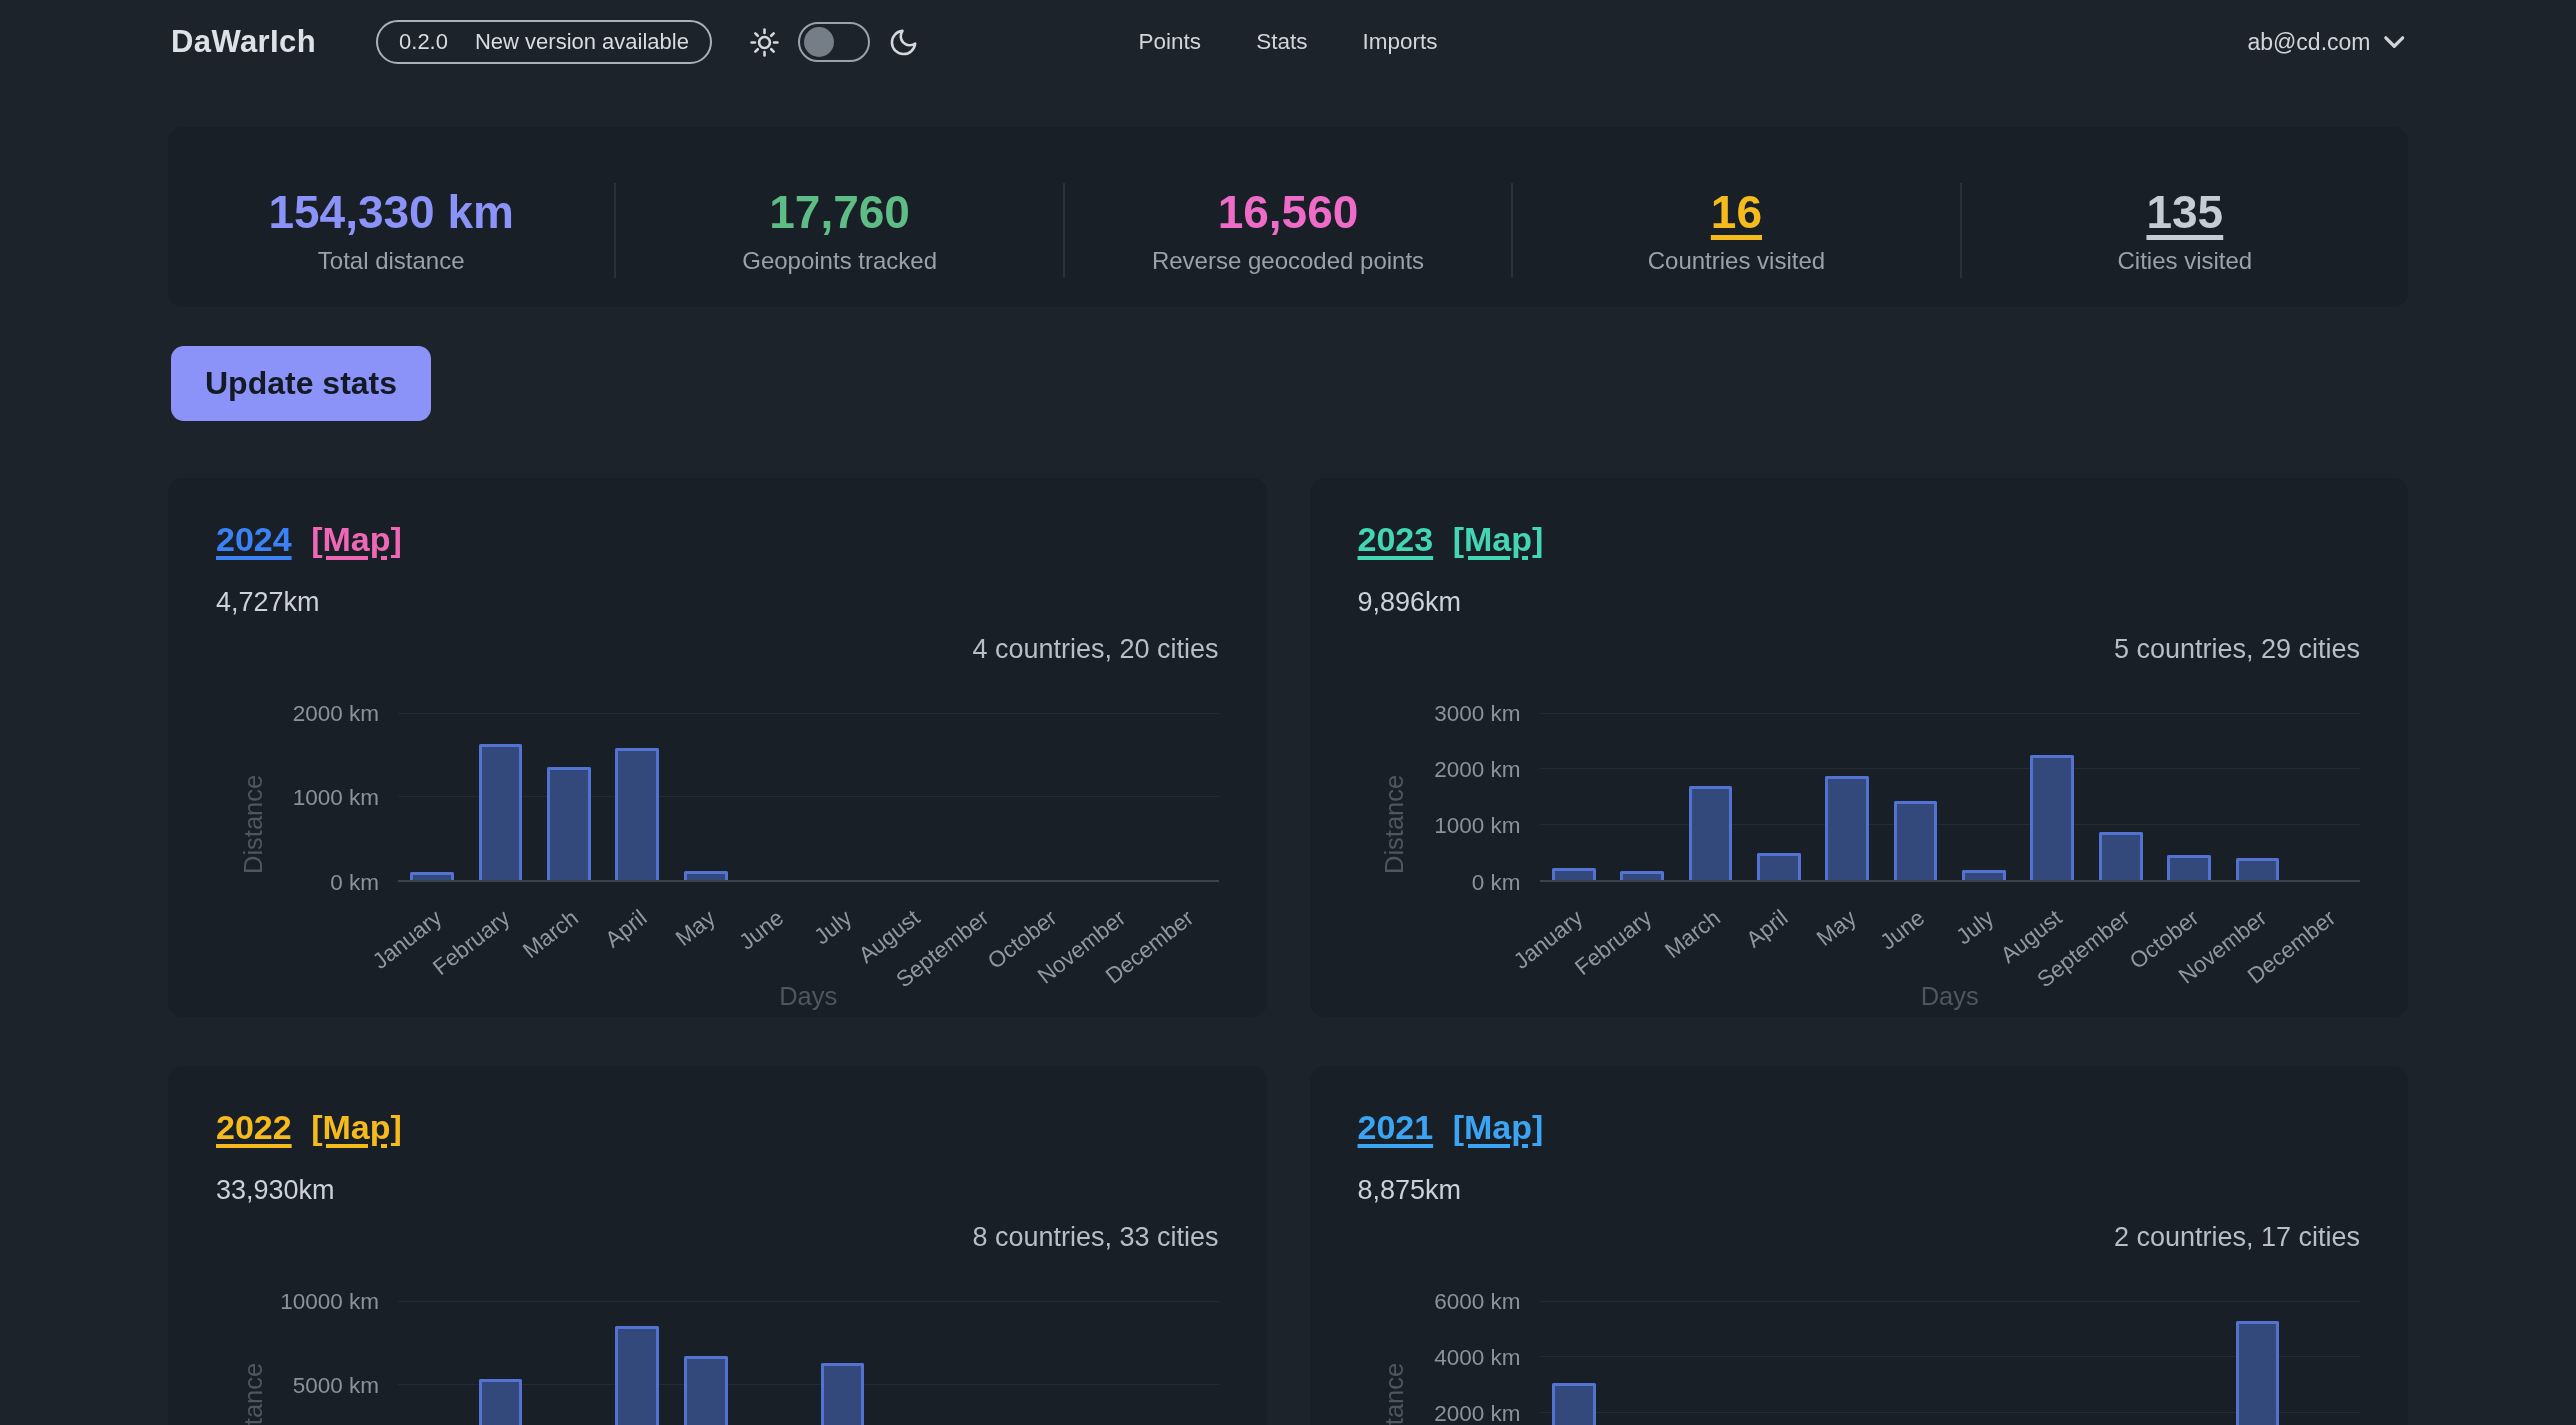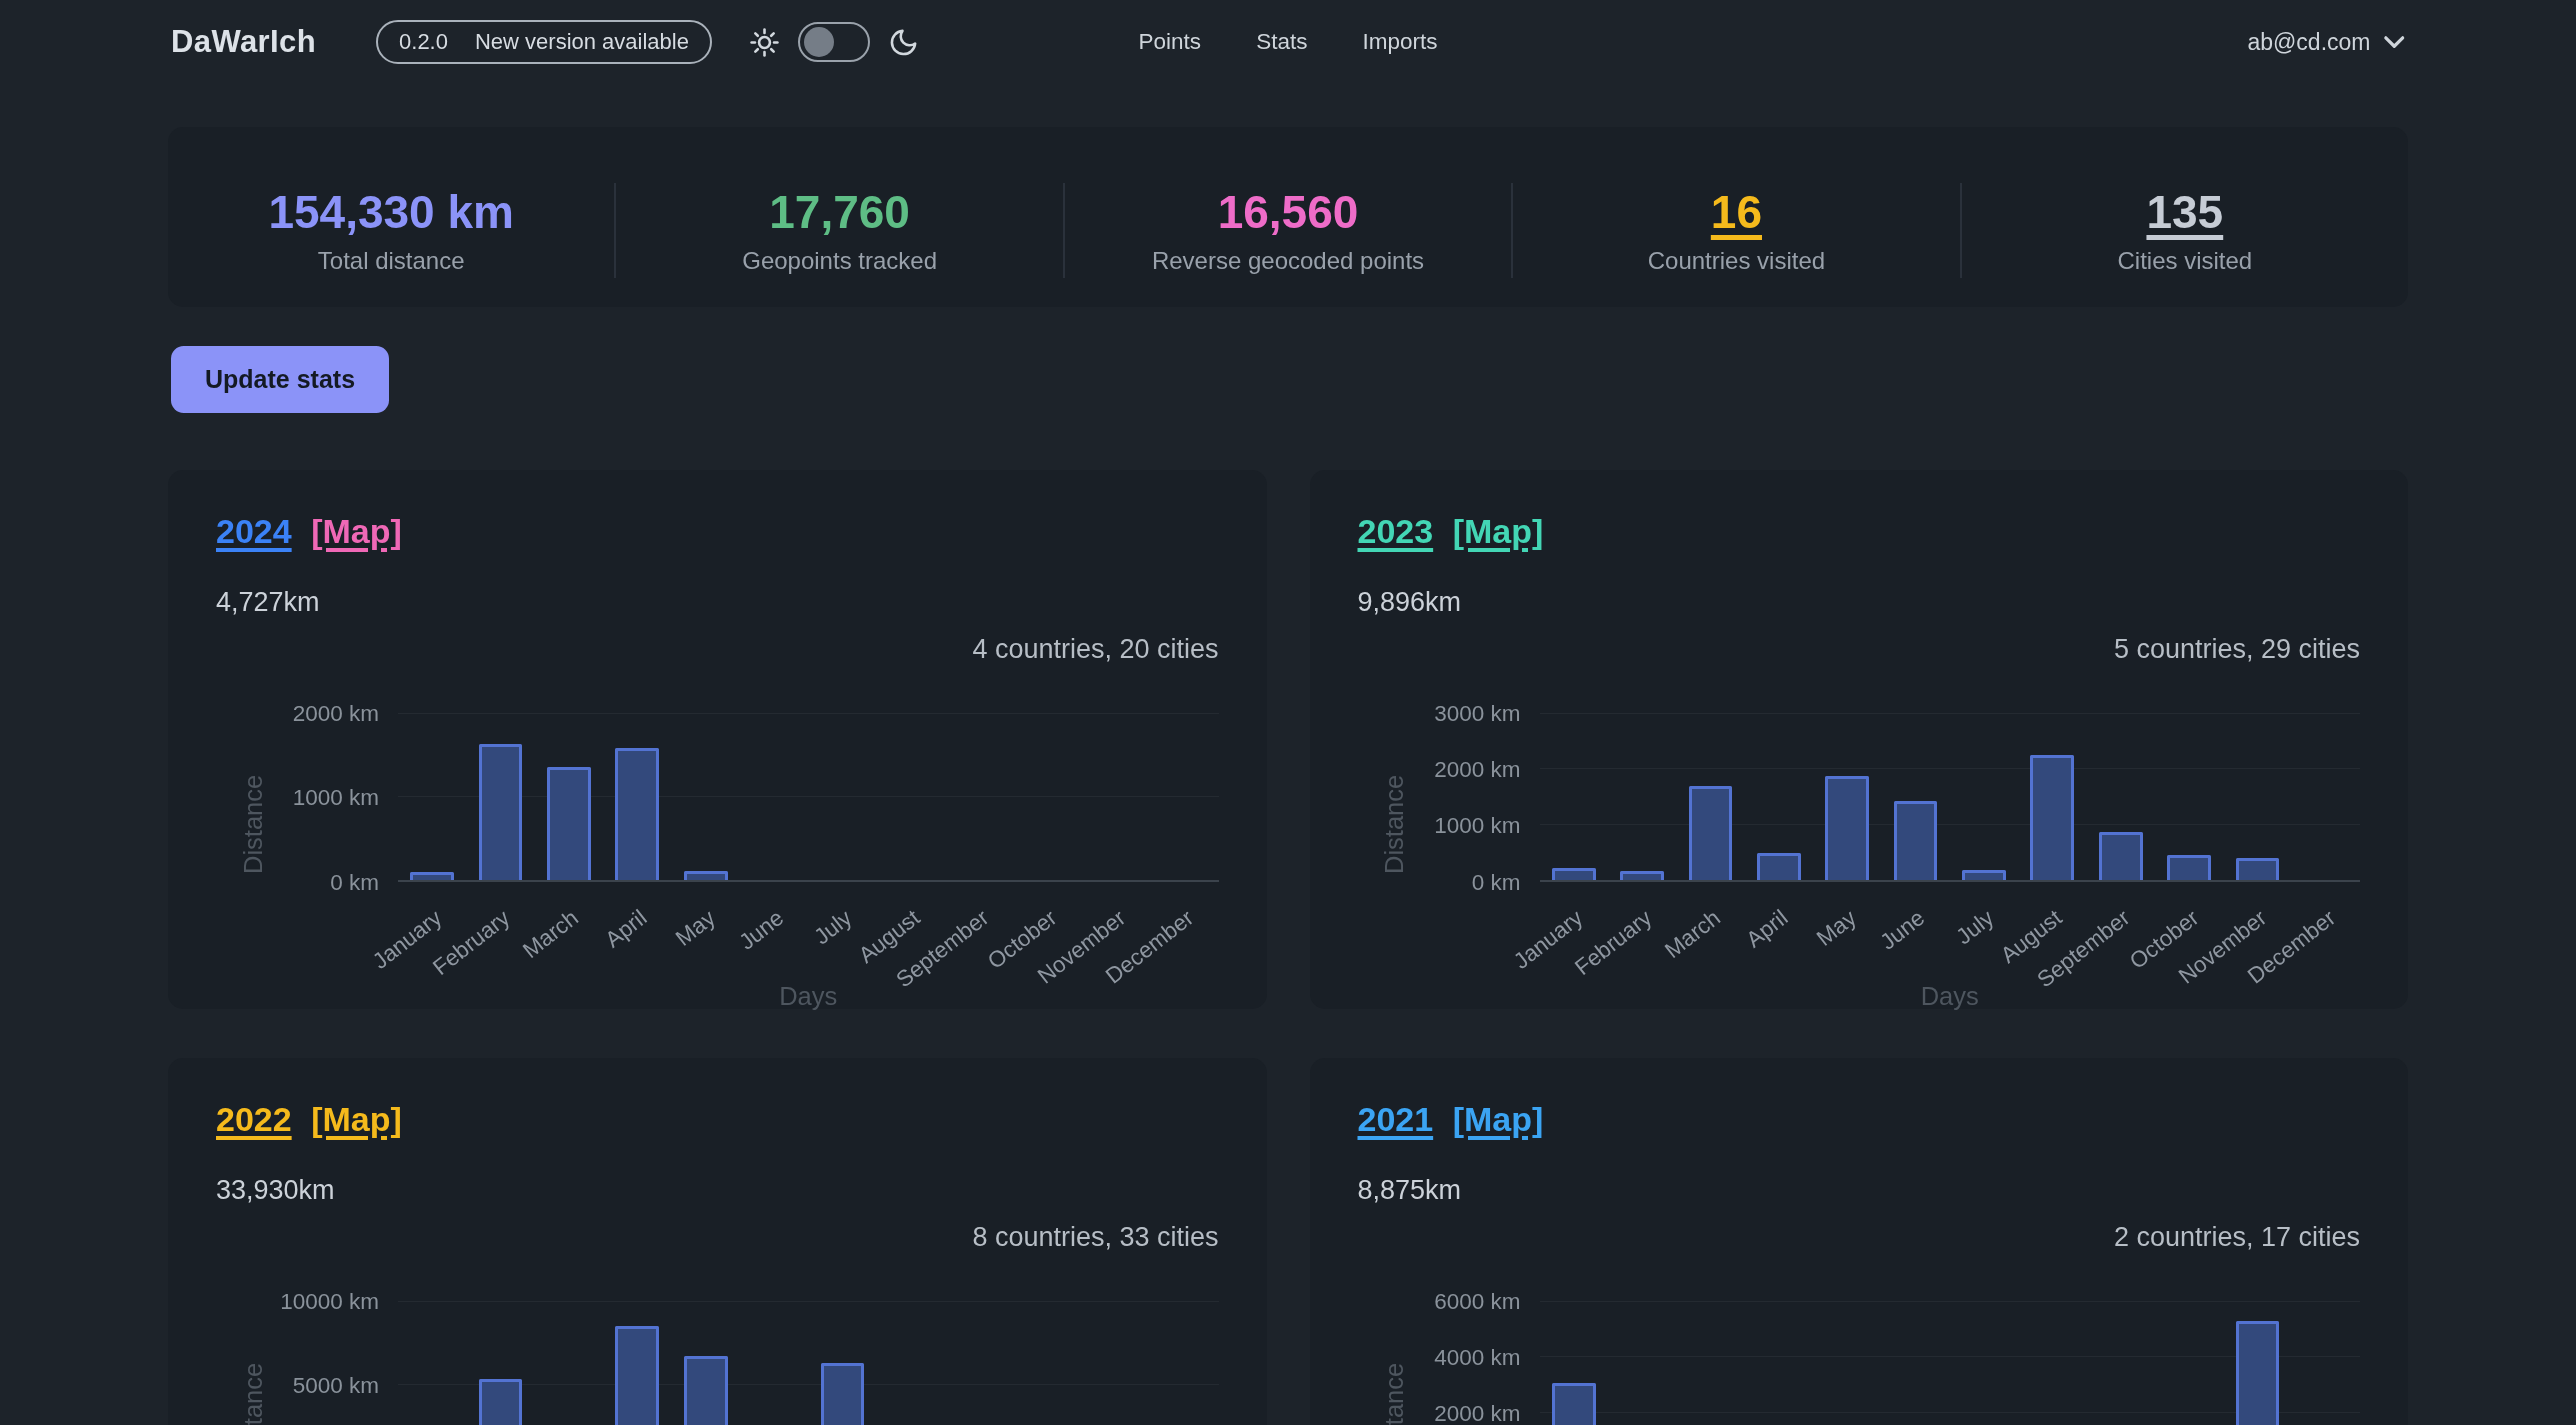--- a/index.html
+++ b/index.html
@@ -65,42 +65,42 @@
   .stat-cell:first-child { border-left:none; }
   .stat-value { font-size:46px; font-weight:700; line-height:1.15; }
   .stat-value.link { text-decoration:underline; text-decoration-thickness:4.5px; text-underline-offset:6.7px; cursor:pointer; }
   .stat-label { margin-top:9px; font-size:24px; color:#99a1ab; }
   
   .update-btn {
     display:inline-block;
     margin:39px 0 0 171px;
     background:#8b93f8; color:#141a24;
     font-family:"Liberation Sans", sans-serif;
-    font-size:25px; font-weight:700;
+    font-size:32px; font-weight:700;
     border:none; border-radius:12.7px;
     padding:19px 34px;
     cursor:pointer;
   }
   
   .cards {
     width:2240px; margin:57px auto 0;
     display:grid; grid-template-columns:1fr 1fr;
     column-gap:43px; row-gap:49px;
   }
   .card {
     background:#191f26; border-radius:15px;
     padding:42px 48px; height:539px;
   }
   .year-line { display:flex; align-items:baseline; gap:19.5px; }
   .year-link, .map-link {
     font-size:34px; font-weight:700;
     text-decoration:underline; text-decoration-thickness:3.7px; text-underline-offset:5.2px;
     cursor:pointer;
   }
-  .distance { margin-top:36px; font-size:27px; color:#ccd2d9; }
+  .distance { margin-top:28px; font-size:27px; color:#ccd2d9; }
   .summary { margin-top:16.5px; text-align:right; font-size:27px; color:#b7bec6; }
   
   .chart { position:relative; margin-top:25.5px; height:322px; }
   .axis-ylabel {
     position:absolute; left:22.5px; top:183px;
     transform:rotate(-90deg); transform-origin:0 0;
     font-size:25.5px; color:#4e565f; white-space:nowrap;
   }
   .yticks { position:absolute; left:0; top:22.5px; width:163px; height:169px; }
   .ytick {

